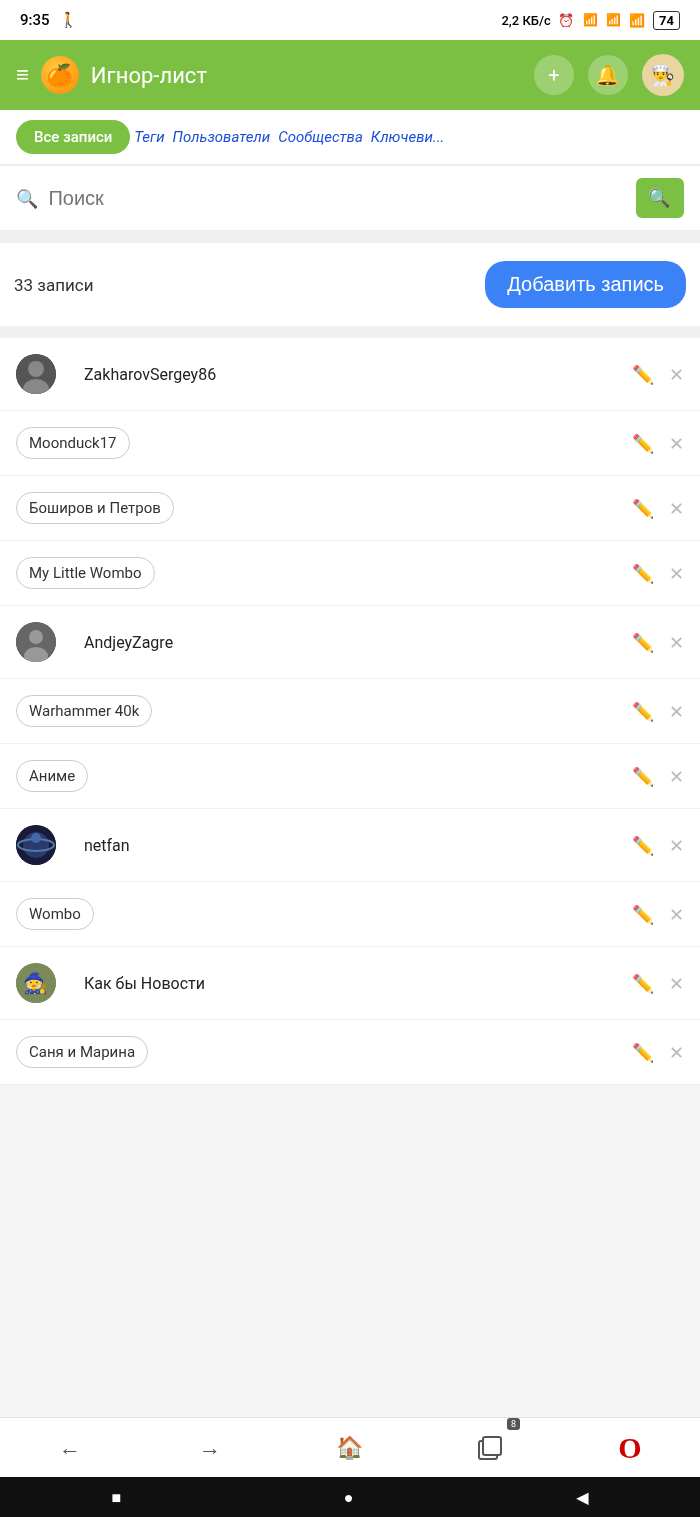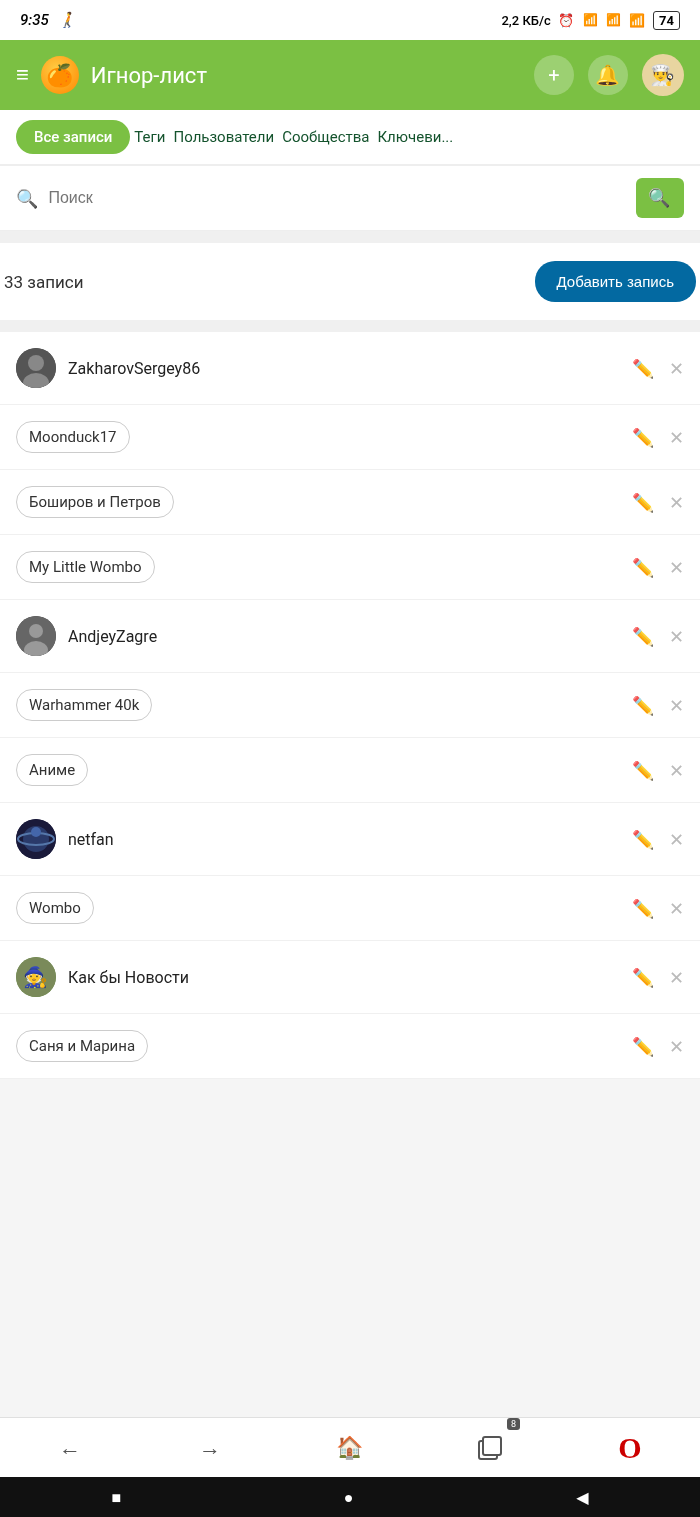--- a/index.html
+++ b/index.html
@@ -16,21 +16,21 @@
     .status-bar {
       background: #fff;
       height: 40px;
       display: flex;
       align-items: center;
       justify-content: space-between;
       padding: 0 20px;
       font-size: 15px;
       font-weight: 500;
     }
-    .status-left { display: flex; align-items: center; gap: 10px; font-style: italic; }
+    .status-left { display: flex; align-items: center; gap: 10px; }
     .status-right { display: flex; align-items: center; gap: 8px; font-size: 13px; }
 
     
     .app-header {
       background: #7bc043;
       height: 70px;
       display: flex;
       align-items: center;
       padding: 0 16px;
       gap: 12px;
@@ -81,42 +81,43 @@
       background: #7bc043;
       color: white;
       border-radius: 20px;
       padding: 8px 18px;
       font-size: 15px;
       font-weight: 500;
       white-space: nowrap;
       cursor: pointer;
     }
     .tab-inactive {
-      color: #14532d;
+      color: #1d4ed8;
       font-size: 15px;
       white-space: nowrap;
       cursor: pointer;
       padding: 8px 4px;
+      font-style: italic;
     }
 
     
     .search-bar {
       background: white;
       display: flex;
       align-items: center;
       padding: 12px 16px;
       gap: 10px;
       border-bottom: 1px solid #eee;
     }
     .search-icon-wrap { color: #aaa; font-size: 18px; }
     .search-input {
       flex: 1;
       border: none;
       outline: none;
-      font-size: 16px;
+      font-size: 20px;
       color: #333;
       background: transparent;
     }
     .search-button {
       background: #7bc043;
       border: none;
       border-radius: 6px;
       width: 48px; height: 40px;
       display: flex; align-items: center; justify-content: center;
       cursor: pointer;
@@ -125,43 +126,43 @@
 
     
     .divider { height: 12px; background: #f0f0f0; }
 
     
     .records-header {
       background: white;
       display: flex;
       align-items: center;
       justify-content: space-between;
-      padding: 18px 4px;
+      padding: 18px 14px;
     }
     .records-count { font-size: 17px; color: #333; }
     .add-btn {
-      background: #0369a1;
+      background: #3b82f6;
       color: white;
       border: none;
       border-radius: 20px;
       padding: 12px 22px;
-      font-size: 15px;
+      font-size: 20px;
       font-weight: 500;
       cursor: pointer;
     }
 
     
     .list-container { background: white; }
 
     .list-item {
       display: flex;
       align-items: center;
       padding: 16px 16px;
       border-bottom: 1px solid #f0f0f0;
-      gap: 12px;
+      gap: 28px;
     }
     .item-avatar {
       width: 40px; height: 40px;
       border-radius: 50%;
       flex-shrink: 0;
       display: flex; align-items: center; justify-content: center;
       font-size: 18px;
       overflow: hidden;
     }
     .item-avatar.dark { background: #444; }

